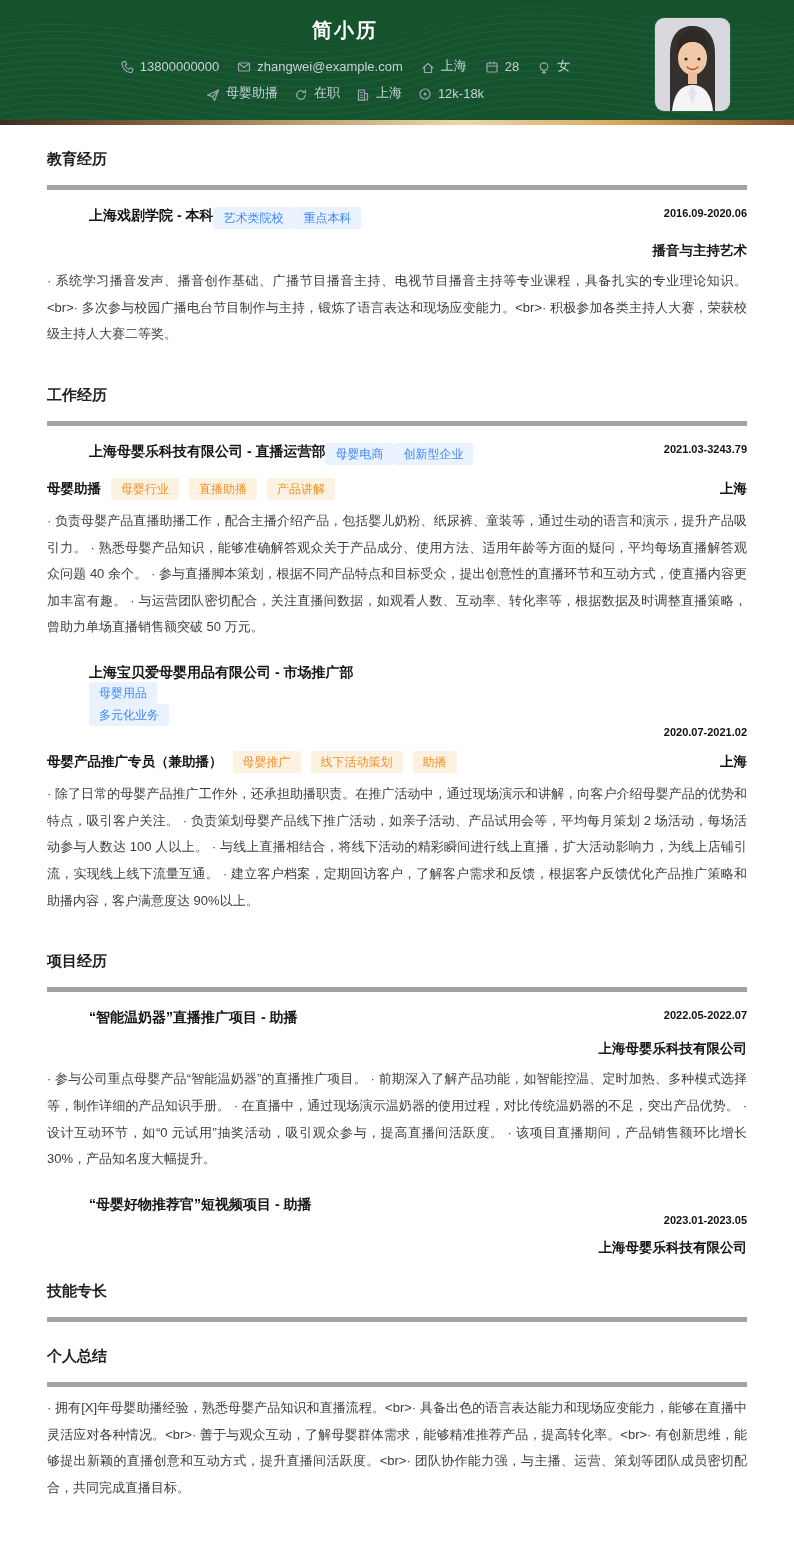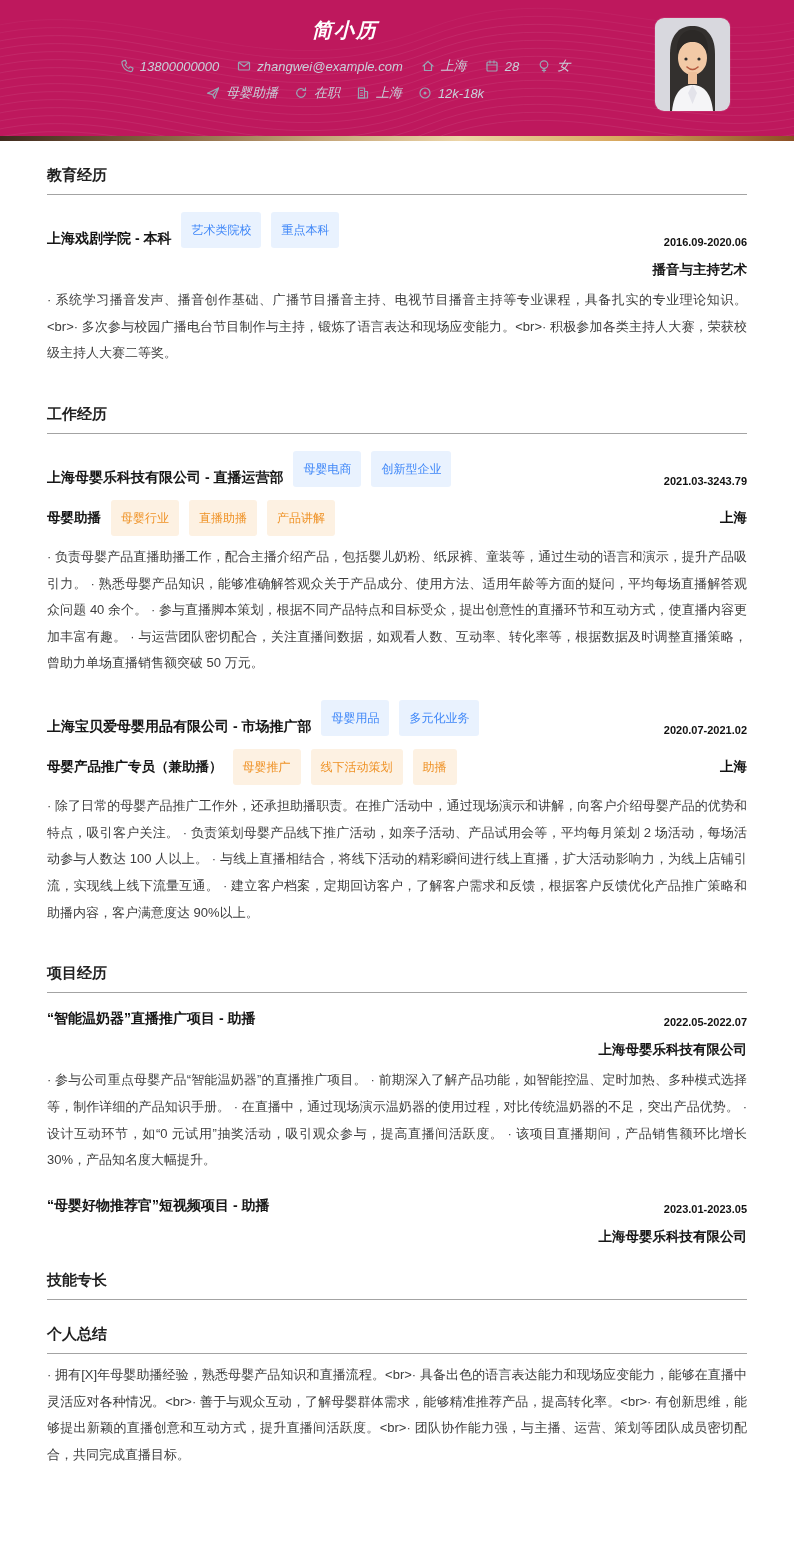--- a/index.html
+++ b/index.html
@@ -1,45 +1,45 @@
 <!DOCTYPE html>
 <html><head>
 <meta charset="utf-8">
 <style>
   * { box-sizing: border-box; }
   html,body { margin:0; padding:0; background:#ffffff; }
   body { font-family:"Liberation Sans","DejaVu Sans",sans-serif; }
   .page { width:794px; min-height:1543px; margin:0 auto; background:#fff; position:relative; }
 
   
-  .header { position:relative; height:136px; background:#be185d; overflow:hidden;font-style:italic; }
+  .header { position:relative; height:120px; background:#14532d; overflow:hidden; }
   .waves { position:absolute; inset:0; width:100%; height:100%; }
   .header-inner { position:relative; width:690px; padding-top:17px; text-align:center; z-index:2; }
   .resume-name { margin:0; color:#ffffff; font-size:20px; font-weight:700; letter-spacing:2px; }
   .contact-row { display:flex; justify-content:center; align-items:center; gap:18px; margin-top:13px;
                  font-size:13px; color:#c9d0da; }
   .contact-row.second { gap:16px; margin-top:9px; }
-  .contact-item { display:flex; align-items:center; gap:6px; white-space:nowrap; }
+  .contact-item { display:flex; align-items:flex-end; gap:6px; white-space:nowrap; }
   .contact-item svg { width:14px; height:14px; flex:0 0 auto; }
   .ic { fill:none; stroke:#9aa4b4; stroke-width:1.2; stroke-linecap:round; stroke-linejoin:round; }
   .photo { position:absolute; top:18px; left:655px; width:75px; height:93px; border-radius:9px;
            overflow:hidden; z-index:3; box-shadow:0 0 0 1px rgba(255,255,255,.08); }
   .photo svg { display:block; width:100%; height:100%; }
   .gold-bar { height:5px; width:100%;
     background:linear-gradient(90deg,#3f2b1f 0%,#7d5b3a 18%,#c3a477 40%,#ecd6a8 58%,#d8a85e 78%,#8c4f25 100%); }
 
   
   .content { padding:0 47px 34px; }
-  .section-title { font-size:15px; font-weight:700; color:#1f1f1f; margin:0; padding:25px 0 9px;
-                   border-bottom:1px solid #a3a3a3; }
-  .entry-head { display:flex; align-items:flex-end; gap:10px; margin-top:17px; }
-  .entry-head.subsequent { margin-top:23px; }
+  .section-title { font-size:15px; font-weight:700; color:#1f1f1f; margin:0; padding:25px 0 16px;
+                   border-bottom:5px solid #a3a3a3; }
+  .entry-head { display:flex; align-items:flex-start; margin-top:17px;margin-left:42px; }
+  .entry-head.subsequent { margin-top:23px;flex-direction:column; }
   .entry-title { font-size:14px; font-weight:700; color:#161616; white-space:nowrap; }
   .date { margin-left:auto; font-weight:700; font-size:11px; color:#111; white-space:nowrap; }
-  .tag { font-size:12px; line-height:1; padding:12px 10px; border-radius:3px; white-space:nowrap; }
+  .tag { font-size:12px; line-height:1; padding:5px 10px; border-radius:3px; white-space:nowrap; }
   .tag.blue { background:#e9f2fe; color:#3f87f8; }
   .tag.orange { background:#fdf1e2; color:#ef9226; }
   .role-row { display:flex; align-items:center; gap:10px; margin-top:13px; }
   .role-name, .sub-line { font-size:13.5px; font-weight:700; color:#161616; }
   .loc { margin-left:auto; font-size:13.5px; font-weight:700; color:#111; }
   .sub-line { margin-top:13px;text-align:right; }
   .desc { font-size:13px; color:#3d3d3d; line-height:2.05; margin-top:8px; text-align:justify; }
 </style>
 </head>
 <body>

